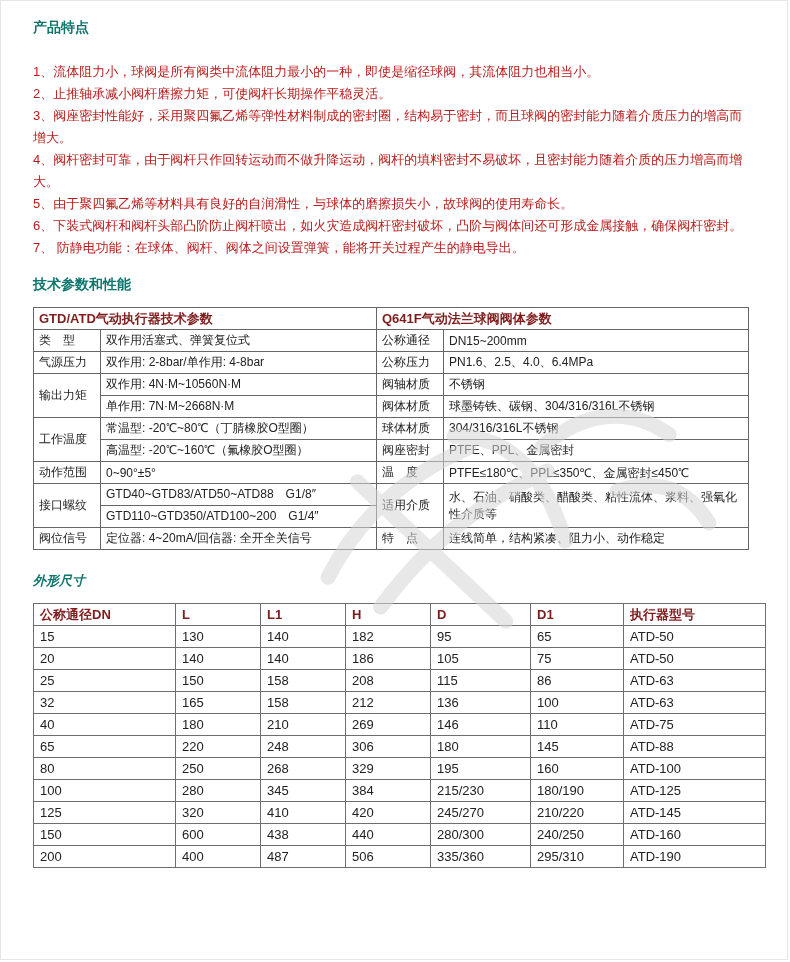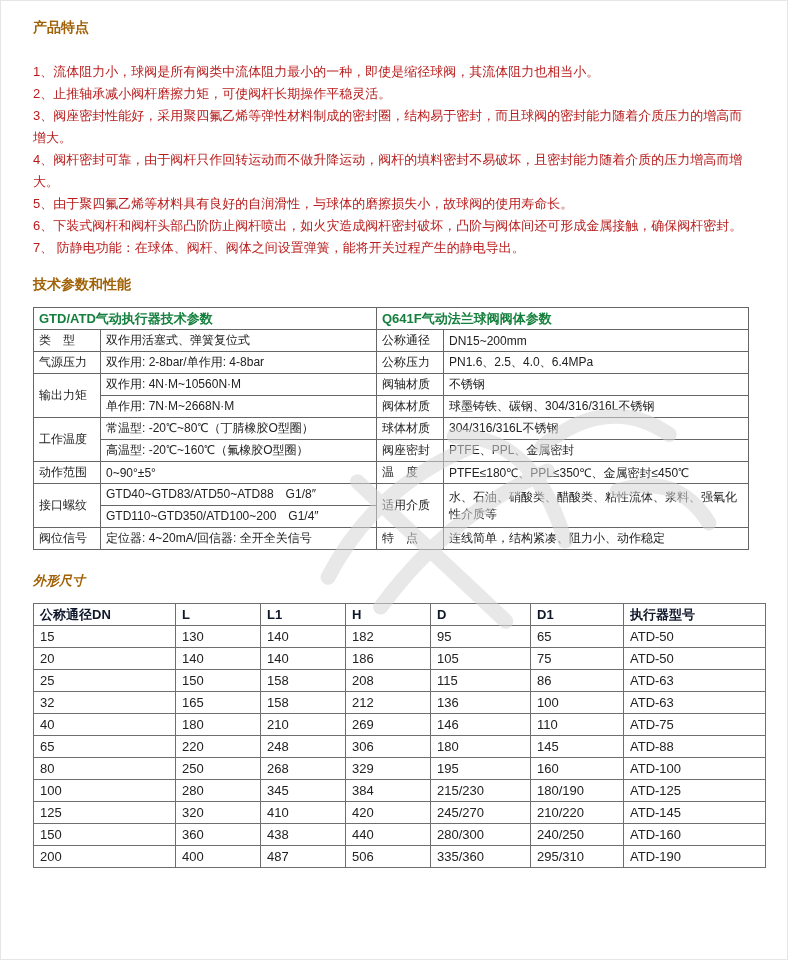--- a/index.html
+++ b/index.html
@@ -14,21 +14,21 @@
   .page{
     position:relative;
     width:788px;height:960px;
     border:1px solid #e6e6e6;
     box-sizing:border-box;
     padding:18px 24px 0 32px;
   }
   .section-title{
     font-size:14px;
     font-weight:bold;
-    color:#a16207;
+    color:#0f766e;
     margin:0;
   }
   
   .features{
     list-style:none;
     margin:24px 0 0 0;
     padding:0;
     font-size:13px;
     line-height:22px;
     color:#b91c1c;
@@ -49,41 +49,41 @@
     height:19px;
     text-align:left;
     white-space:nowrap;
     overflow:hidden;
     font-weight:normal;
     vertical-align:middle;
   }
   .tech th{
     font-weight:bold;
     font-size:13px;
-    color:#15803d;
+    color:#7f1d1d;
   }
   .tech td.wrap{white-space:normal;line-height:17px;}
   
   .dim-title{margin-top:22px;font-size:13px;font-style:italic;}
   .dim{
     margin-top:13px;
     width:732px;
     font-size:13px;
     color:#222;
   }
   .dim th,.dim td{
     border:1px solid #6e6e6e;
     padding:1px 6px;
     height:19px;
     text-align:left;
     white-space:nowrap;
     overflow:hidden;
     vertical-align:middle;
   }
-  .dim th{font-weight:bold;color:#0f172a;}
+  .dim th{font-weight:bold;color:#7f1d1d;}
   
   .watermark{
     position:absolute;
     left:255px;top:330px;
     width:500px;height:370px;
     pointer-events:none;
     opacity:.55;
   }
 </style>
 </head>
@@ -296,21 +296,21 @@
           <td>320</td>
           <td>410</td>
           <td>420</td>
           <td>245/270</td>
           <td>210/220</td>
           <td>ATD-145</td>
         </tr>
 
         <tr>
           <td>150</td>
-          <td>360</td>
+          <td>600</td>
           <td>438</td>
           <td>440</td>
           <td>280/300</td>
           <td>240/250</td>
           <td>ATD-160</td>
         </tr>
 
         <tr>
           <td>200</td>
           <td>400</td>

